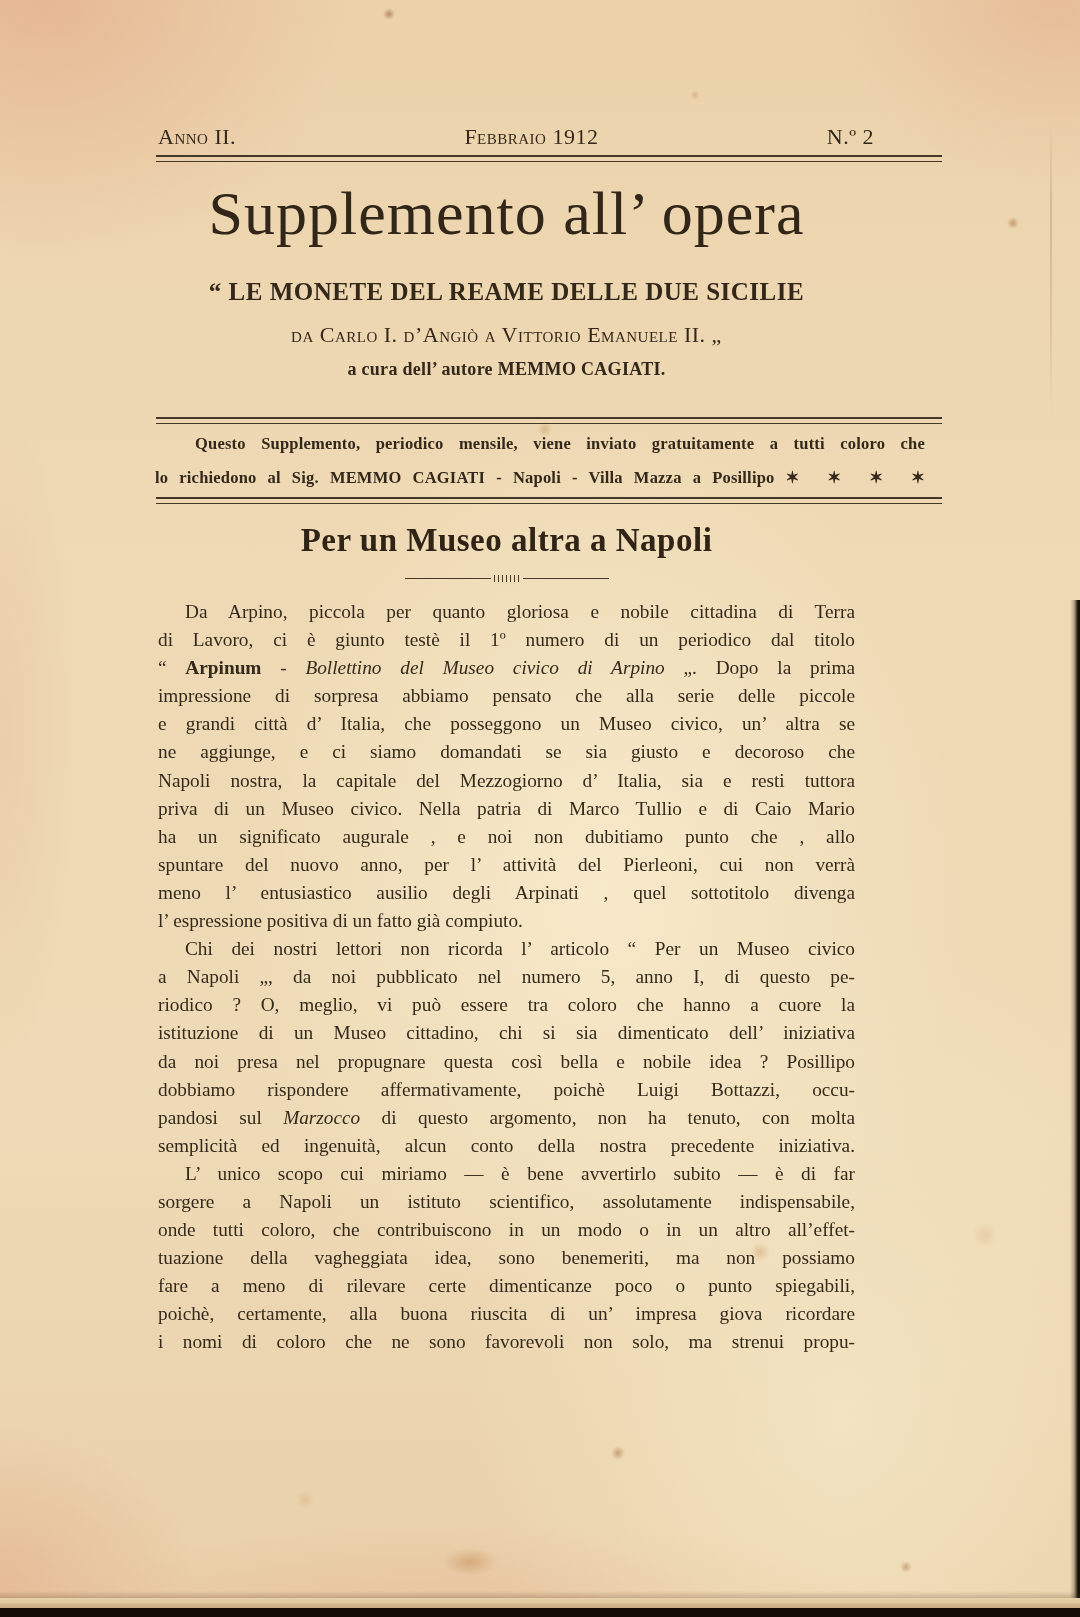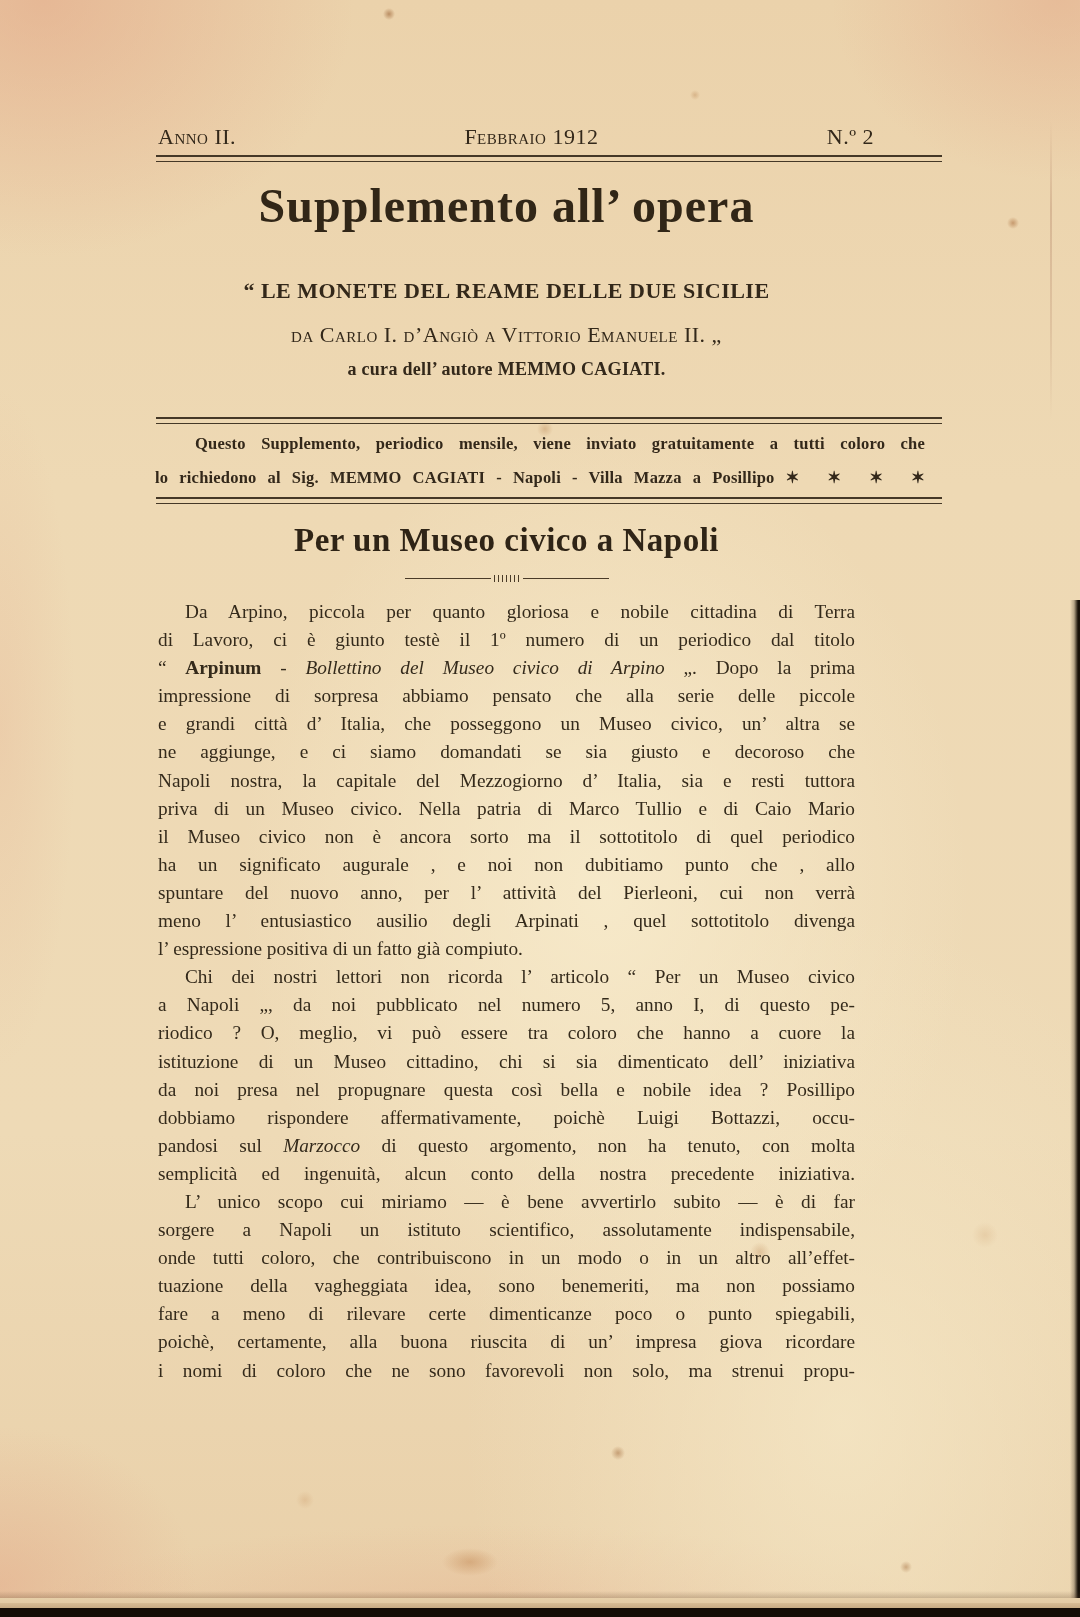--- a/index.html
+++ b/index.html
@@ -62,26 +62,26 @@
     display:flex;justify-content:space-between;align-items:baseline;
     font-size:22px;font-variant:small-caps;letter-spacing:0.5px;
   }
   .drule{height:4px;border-top:2px solid #453827;border-bottom:1px solid #453827;}
   .rule1{left:156px;top:155px;width:786px;}
   .rule2{left:156px;top:417px;width:786px;}
   .rule3{left:156px;top:497px;width:786px;}
 
   .mast-title{
     left:158px;top:178px;width:697px;text-align:center;
-    font-size:48px;font-weight:bold;letter-spacing:1px;color:#312617;
+    font-size:62px;font-weight:normal;letter-spacing:1px;color:#312617;
     margin:0;white-space:nowrap;
   }
   .mast-sub{
     left:158px;top:278px;width:697px;text-align:center;
-    font-size:22px;font-weight:bold;letter-spacing:0.5px;margin:0;
+    font-size:25px;font-weight:bold;letter-spacing:0.5px;margin:0;
   }
   .mast-sub2{
     left:158px;top:322px;width:697px;text-align:center;
     font-size:22px;font-variant:small-caps;letter-spacing:0.5px;
   }
   .mast-cur{
     left:158px;top:359px;width:697px;text-align:center;
     font-size:18px;font-weight:bold;letter-spacing:0.3px;
   }
   .notice{
@@ -132,37 +132,36 @@
   <div class="abs mast-cur">a cura dell’ autore MEMMO CAGIATI.</div>
   <div class="abs mast-sub2">da Carlo I. d’Angiò a Vittorio Emanuele II. „</div>
 
   <div class="abs drule rule2"></div>
   <div class="abs notice" id="notice">
       <div class="nline first">Questo Supplemento, periodico mensile, viene inviato gratuitamente a tutti coloro che</div>
       <div class="nline">lo richiedono al Sig. MEMMO CAGIATI - Napoli - Villa Mazza a Posillipo ✶  ✶  ✶  ✶</div>
     </div>
   <div class="abs drule rule3"></div>
 
-  <h3 class="abs art-title">Per un Museo civico a Napoli</h3>
+  <h3 class="abs art-title">Per un Museo altra a Napoli</h3>
   <div class="abs ornament">
     <span class="orn-line"></span>
     <span class="orn-mid"></span>
     <span class="orn-line"></span>
   </div>
 
   <div class="abs body" id="body">
       <div class="bline first">Da Arpino, piccola per quanto gloriosa e nobile cittadina di Terra</div>
       <div class="bline">di Lavoro, ci è giunto testè il 1º numero di un periodico dal titolo</div>
       <div class="bline">“ <b>Arpinum</b> - <i>Bollettino del Museo civico di Arpino</i> „. Dopo la prima</div>
       <div class="bline">impressione di sorpresa abbiamo pensato che alla serie delle piccole</div>
       <div class="bline">e grandi città d’ Italia, che posseggono un Museo civico, un’ altra se</div>
       <div class="bline">ne aggiunge, e ci siamo domandati se sia giusto e decoroso che</div>
       <div class="bline">Napoli nostra, la capitale del Mezzogiorno d’ Italia, sia e resti tuttora</div>
       <div class="bline">priva di un Museo civico. Nella patria di Marco Tullio e di Caio Mario</div>
-      <div class="bline">il Museo civico non è ancora sorto ma il sottotitolo di quel periodico</div>
       <div class="bline">ha un significato augurale , e noi non dubitiamo punto che , allo</div>
       <div class="bline">spuntare del nuovo anno, per l’ attività del Pierleoni, cui non verrà</div>
       <div class="bline">meno l’ entusiastico ausilio degli Arpinati , quel sottotitolo divenga</div>
       <div class="bline lastfree">l’ espressione positiva di un fatto già compiuto.</div>
       <div class="bline first">Chi dei nostri lettori non ricorda l’ articolo “ Per un Museo civico</div>
       <div class="bline">a Napoli „, da noi pubblicato nel numero 5, anno I, di questo pe-</div>
       <div class="bline">riodico ?  O, meglio, vi può essere tra coloro che hanno  a cuore la</div>
       <div class="bline">istituzione di un Museo cittadino, chi si sia dimenticato dell’ iniziativa</div>
       <div class="bline">da noi presa nel propugnare questa così bella e nobile idea ? Posillipo</div>
       <div class="bline">dobbiamo rispondere affermativamente, poichè Luigi Bottazzi, occu-</div>

